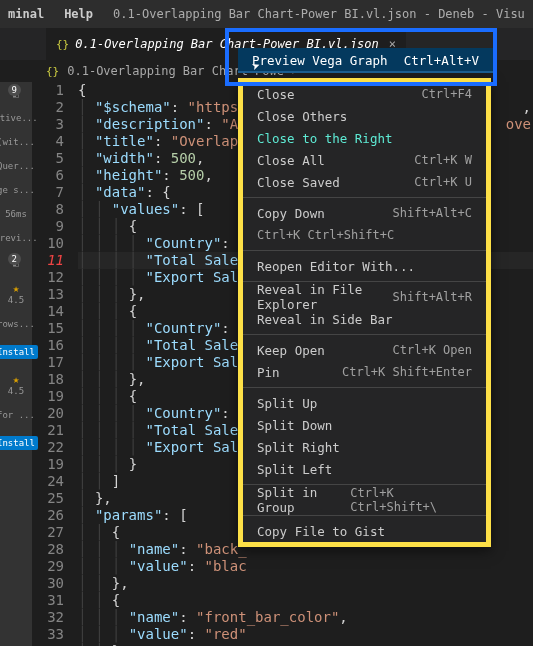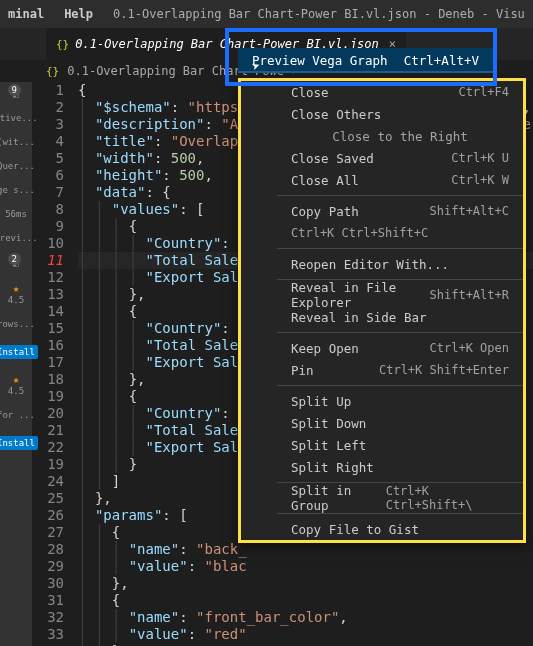--- a/index.html
+++ b/index.html
@@ -103,34 +103,33 @@
 .tok-key { color:#9cdcfe; }
 .tok-str { color:#ce9178; }
 .tok-num { color:#b5cea8; }
 .tok-punc { color:#d4d4d4; }
 .indent-guide { color: #404040; }
 
 .context-menu {
   position: absolute;
   left: 238px;
   top: 78px;
-  width: 288px;
+  width: 253px;
   background: #252526;
-  border: 3px solid #fde047;
+  border: 5px solid #fde047;
   box-shadow: 0 4px 12px rgba(0,0,0,0.5);
   z-index: 30;
   font-size: 12.5px;
   color: #cccccc;
-  padding-left: 36px;
 }
 .menu-item {
   display:flex; justify-content:space-between; align-items:center;
   padding: 5px 14px; height: 22px;
 }
-.menu-item.disabled { color: #a3a3a3; justify-content: center; }
+.menu-item.disabled { color: #5eead4; }
 .menu-item .shortcut { color: #a0a0a0; font-size: 12px;}
 .menu-sep { height:1px; background:#454545; margin: 4px 0;}
 
 .highlight-box {
   position: absolute;
   left: 225px; top: 28px;
   width: 272px; height: 58px;
   border: 4px solid #1a6dff;
   box-sizing: border-box;
   pointer-events: none;
@@ -276,30 +275,30 @@
       <span>Close</span>
       <span class="shortcut">Ctrl+F4</span>
     </div>
   <div class="menu-item">
       <span>Close Others</span>
     </div>
   <div class="menu-item disabled">
       <span>Close to the Right</span>
     </div>
   <div class="menu-item">
+      <span>Close All</span>
+      <span class="shortcut">Ctrl+K W</span>
+    </div>
+  <div class="menu-item">
       <span>Close Saved</span>
       <span class="shortcut">Ctrl+K U</span>
     </div>
-  <div class="menu-item">
-      <span>Close All</span>
-      <span class="shortcut">Ctrl+K W</span>
-    </div>
-  <div class="menu-sep"></div>
-  <div class="menu-item">
-      <span>Copy Path</span>
+  <div class="menu-sep"></div>
+  <div class="menu-item">
+      <span>Copy Down</span>
       <span class="shortcut">Shift+Alt+C</span>
     </div>
   <div class="menu-item">
       <span class="shortcut">Ctrl+K Ctrl+Shift+C</span>
     </div>
   <div class="menu-sep"></div>
   <div class="menu-item">
       <span>Reopen Editor With...</span>
     </div>
   <div class="menu-sep"></div>
@@ -320,24 +319,24 @@
       <span class="shortcut">Ctrl+K Shift+Enter</span>
     </div>
   <div class="menu-sep"></div>
   <div class="menu-item">
       <span>Split Up</span>
     </div>
   <div class="menu-item">
       <span>Split Down</span>
     </div>
   <div class="menu-item">
+      <span>Split Right</span>
+    </div>
+  <div class="menu-item">
       <span>Split Left</span>
-    </div>
-  <div class="menu-item">
-      <span>Split Right</span>
     </div>
   <div class="menu-sep"></div>
   <div class="menu-item">
       <span>Split in Group</span>
       <span class="shortcut">Ctrl+K Ctrl+Shift+\</span>
     </div>
   <div class="menu-sep"></div>
   <div class="menu-item">
       <span>Copy File to Gist</span>
     </div>

